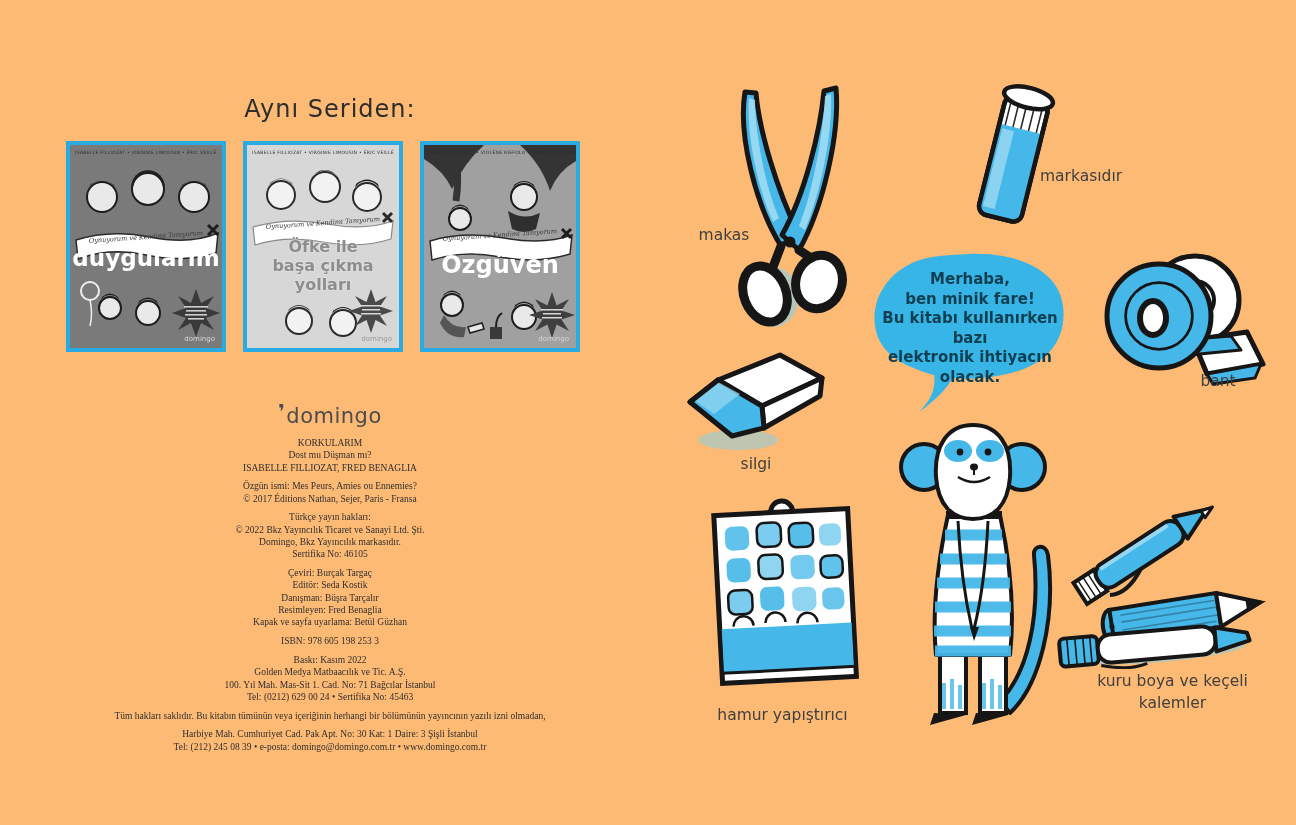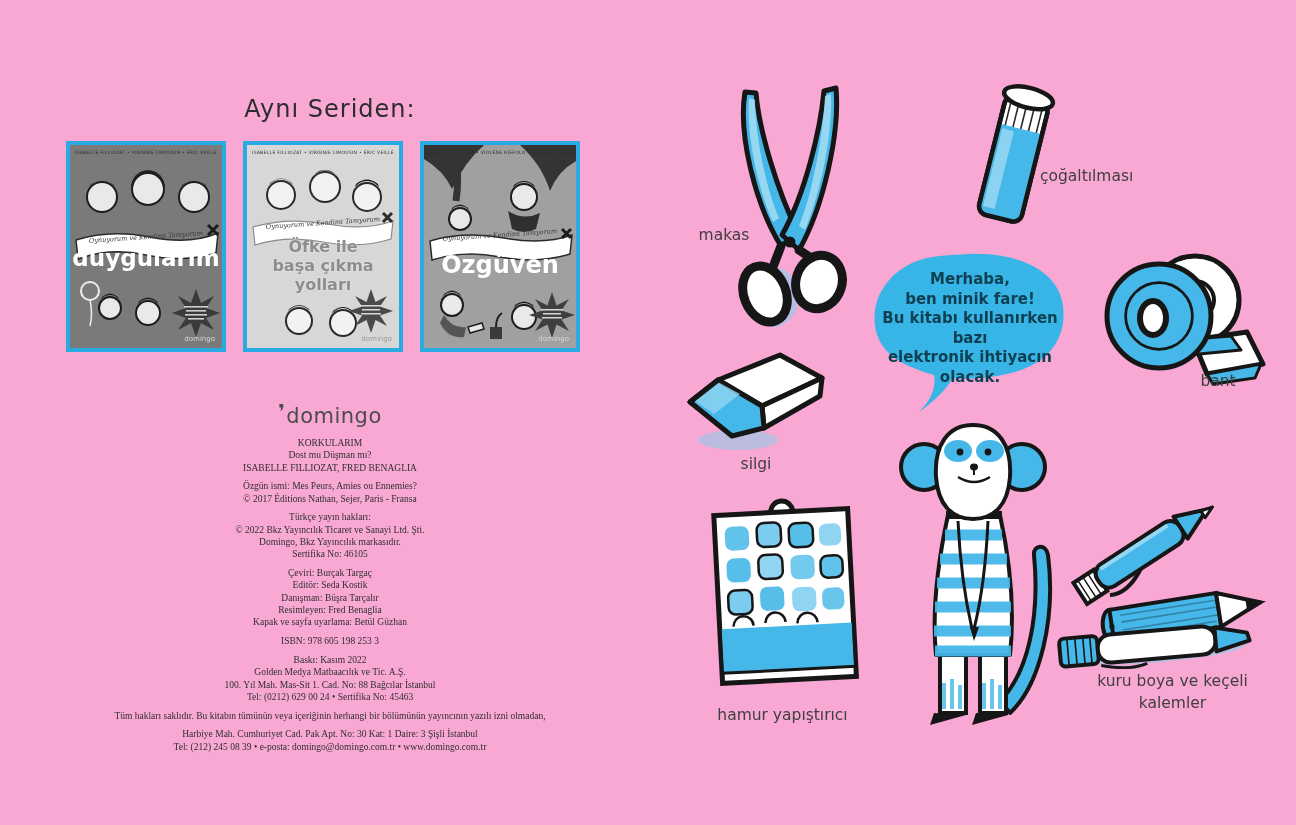--- a/index.html
+++ b/index.html
@@ -1,16 +1,16 @@
 <!DOCTYPE html>
 <html><head>
 <meta charset="utf-8">
 <style>
   html,body{margin:0;padding:0;background:#fff;}
-  #spread{position:relative;width:1296px;height:825px;background:#f9a8d4;overflow:hidden;
+  #spread{position:relative;width:1296px;height:825px;background:#fdba74;overflow:hidden;
           font-family:"DejaVu Sans",sans-serif;}
   .abs{position:absolute;}
 
   
   #series-heading{left:130px;top:95px;width:400px;text-align:center;
     font-size:24px;letter-spacing:1px;color:#2d2d2d;font-weight:500;}
 
   .cover{width:152px;height:203px;border:4px solid #29abe2;overflow:hidden;}
   .cover .authors{position:absolute;top:5px;left:0;width:100%;text-align:center;
     font-size:4.5px;letter-spacing:.3px;color:#2e2e2e;white-space:nowrap;}
@@ -182,21 +182,21 @@
       <div>Danışman: Büşra Tarçalır</div>
       <div>Resimleyen: Fred Benaglia</div>
       <div>Kapak ve sayfa uyarlama: Betül Güzhan</div>
     </div>
     <div class="colo-block">
       <div>ISBN: 978 605 198 253 3</div>
     </div>
     <div class="colo-block">
       <div>Baskı: Kasım 2022</div>
       <div>Golden Medya Matbaacılık ve Tic. A.Ş.</div>
-      <div>100. Yıl Mah. Mas-Sit 1. Cad. No: 88 Bağcılar İstanbul</div>
+      <div>100. Yıl Mah. Mas-Sit 1. Cad. No: 71 Bağcılar İstanbul</div>
       <div>Tel: (0212) 629 00 24 • Sertifika No: 45463</div>
     </div>
     <div class="colo-block">
       <div>Tüm hakları saklıdır. Bu kitabın tümünün veya içeriğinin herhangi bir bölümünün yayıncının yazılı izni olmadan,</div>
     </div>
     <div class="colo-block">
       <div>Harbiye Mah. Cumhuriyet Cad. Pak Apt. No: 30 Kat: 1 Daire: 3  Şişli İstanbul</div>
       <div>Tel: (212) 245 08 39 • e-posta: domingo@domingo.com.tr • www.domingo.com.tr</div>
     </div>
   </div>
@@ -218,21 +218,21 @@
   <svg class="abs" style="left:962px;top:76px;" width="100" height="155" viewBox="0 0 100 155">
     <g transform="rotate(14 52 80)">
       <rect x="30" y="22" width="44" height="122" rx="9" fill="#ffffff" stroke="#161616" stroke-width="4.5"></rect>
       <path d="M36,24 v30 M44,22 v32 M52,22 v32 M60,22 v32 M68,24 v30" stroke="#2a2a2a" stroke-width="1.6"></path>
       <path d="M31,52 h42 v84 a9 9 0 0 1 -9,8 h-24 a9 9 0 0 1 -9,-8 Z" fill="#45b7e8"></path>
       <path d="M34,56 h12 v80 h-12 Z" fill="#aadef4" opacity=".7"></path>
       <rect x="30" y="22" width="44" height="122" rx="9" fill="none" stroke="#161616" stroke-width="4.5"></rect>
       <ellipse cx="52" cy="20" rx="25" ry="10" fill="#ffffff" stroke="#161616" stroke-width="4.5"></ellipse>
     </g>
   </svg>
-  <div class="abs item-label" id="label-yapistirici">çoğaltılması</div>
+  <div class="abs item-label" id="label-yapistirici">markasıdır</div>
 
   <div class="abs" id="bubble-wrap">
     <svg width="210" height="165" viewBox="0 0 210 165">
       <path d="M104,4 C152,2 194,20 198,56 C202,90 182,114 146,123 C118,130 84,131 62,123
                C38,115 14,104 10,76 C6,46 26,18 58,9 C72,5 88,5 104,4 Z" fill="#36b5e6"></path>
       <path d="M68,118 C72,136 68,148 54,162 C68,152 82,140 90,124 Z" fill="#36b5e6"></path>
     </svg>
     <div id="bubble-text">
       <span>Merhaba,</span>
       <span>ben minik fare!</span>

